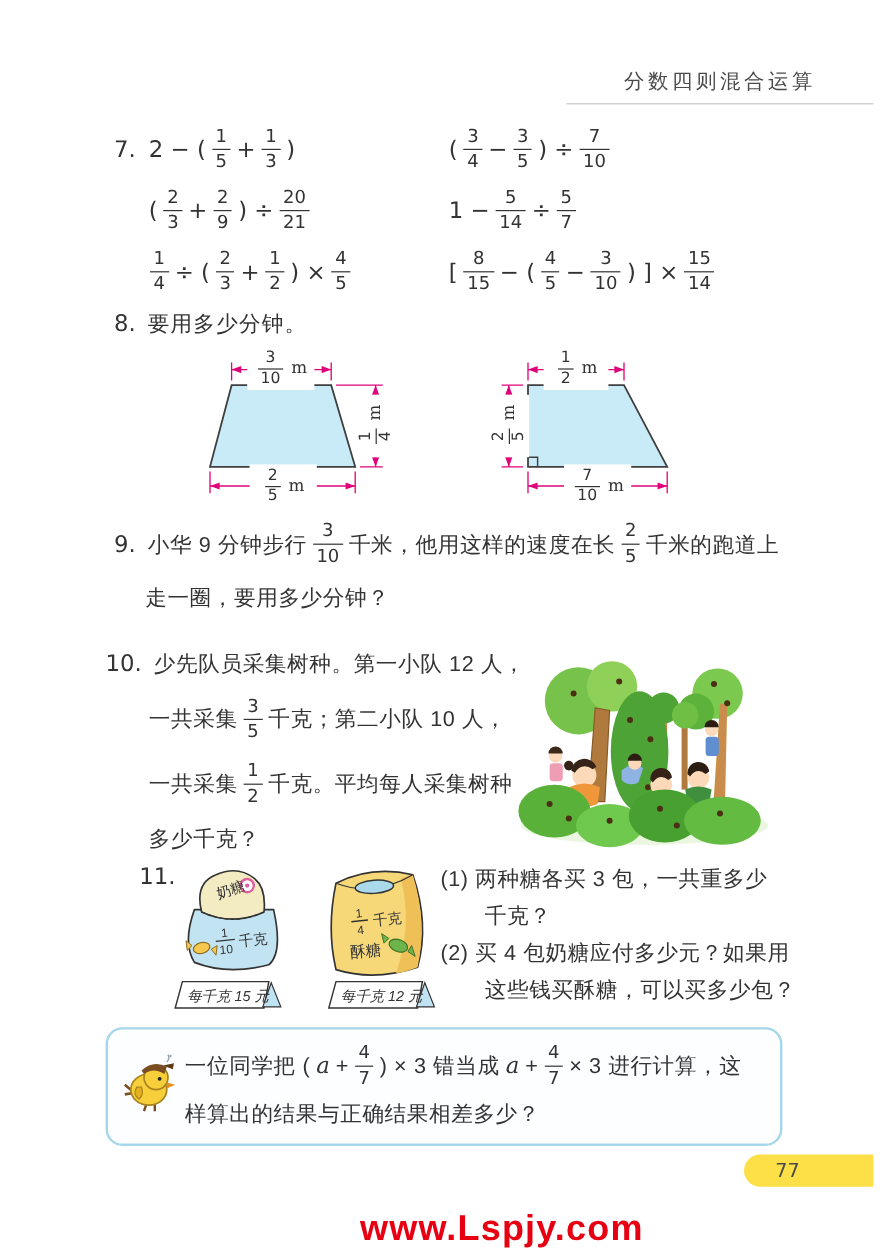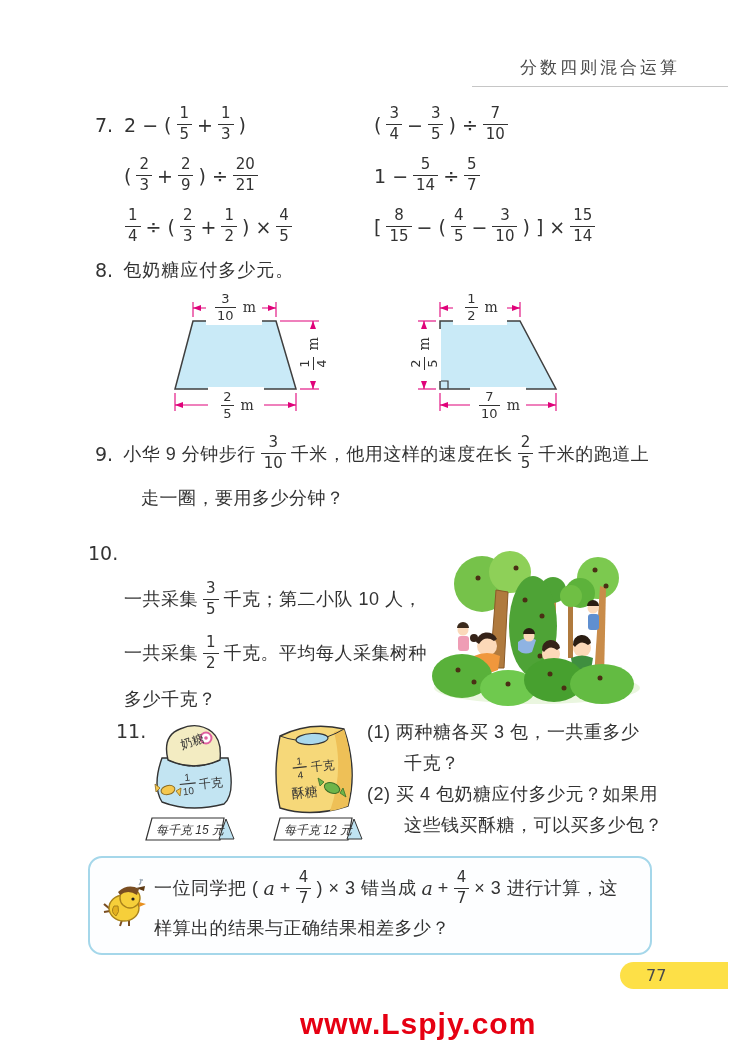--- a/index.html
+++ b/index.html
@@ -35,21 +35,21 @@
   .d2{top:286px;left:408px;}
   .diagram svg{position:absolute;left:0;top:0;}
   .dimlabel{position:absolute;background:#fff;display:flex;align-items:center;justify-content:center;}
   .dimlabel .frac .fn,.dimlabel .frac .fd{font-size:13px;padding:0 2px 1px;border-color:#333;}
   .dimlabel .frac .fd{padding:1px 2px 0;}
   .dimlabel.vert{transform:rotate(-90deg);}
   
   .p9{position:absolute;top:429px;left:95px;width:610px;}
   .p9 .l1{display:flex;align-items:center;height:49px;}
   .p9 .l1 .pnum{margin-right:8px;}
-  .p9 .l2{margin-left:44px;height:40px;display:flex;align-items:center;}
+  .p9 .l2{margin-left:24px;height:40px;display:flex;align-items:center;}
   
   .p10{position:absolute;top:534px;left:88px;width:350px;}
   .p10 .l{display:flex;align-items:center;}
   .p10 .l1{height:38px;}
   .p10 .l1 .pnum{margin-right:8px;}
   .p10 .lf{height:54px;margin-left:34px;}
   .p10 .l4{height:38px;margin-left:34px;}
   .p10-art{position:absolute;top:538px;left:430px;width:214px;height:170px;}
   
   .p11{position:absolute;top:716px;left:88px;width:600px;height:130px;margin-left:28px;}
@@ -187,21 +187,21 @@
           <span class="frac">
             <span class="fn">15</span>
             <span class="fd">14</span>
           </span>
         </div>
     </div>
   </div>
 
   <div class="p8-title">
     <span class="pnum">8.</span>
-    <span class="cnline">包奶糖应付多少元。</span>
+    <span class="cnline">要用多少分钟。</span>
   </div>
 
   <div class="diagram d1">
     <svg width="260" height="140" viewBox="0 0 260 140">
       <polygon points="63,35 146,35 166,103 45,103" fill="#c9eaf7" stroke="#3f3f3f" stroke-width="1.5"></polygon>
       <g stroke="#e0027a" stroke-width="1.1" fill="#e0027a">
         <line x1="63" y1="31" x2="63" y2="16"></line>
           <line x1="146" y1="31" x2="146" y2="16"></line>
         <line x1="63" y1="22" x2="146" y2="22"></line>
         <polygon points="63,22 71,19 71,25" stroke="none"></polygon>
@@ -316,20 +316,21 @@
         </span>
     </div>
     <div class="l2">
         <span class="tk">走一圈，要用多少分钟？</span>
       </div>
   </div>
 
   <div class="p10 cn">
     <div class="l l1">
       <span class="pnum">10.</span>
+      <span class="tk">少先队员采集树种。第一小队 12 人，</span>
     </div>
     <div class="l lf expr">
         <span class="tk">一共采集</span>
         <span class="frac">
           <span class="fn">3</span>
           <span class="fd">5</span>
         </span>
         <span class="tk">千克；第二小队 10 人，</span>
       </div>
     <div class="l lf expr">

